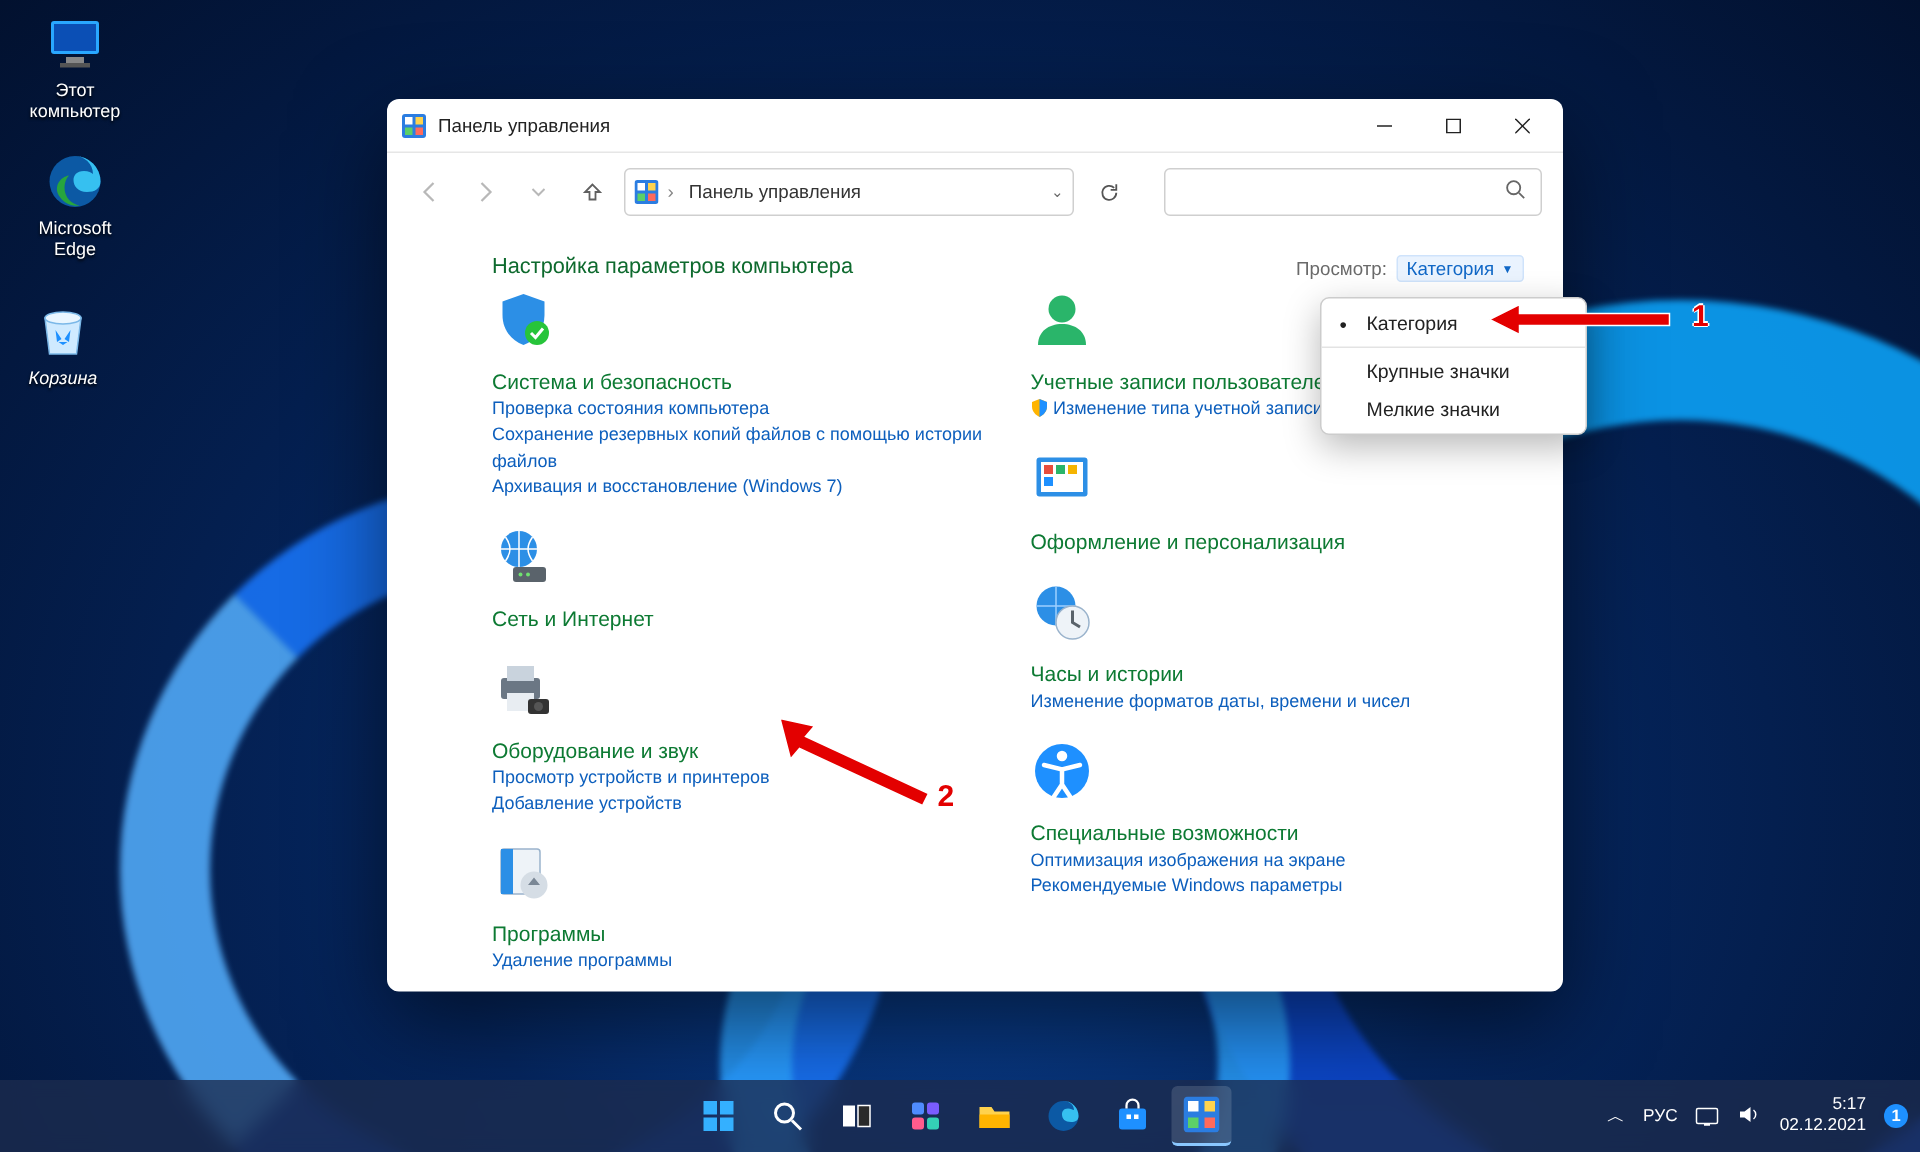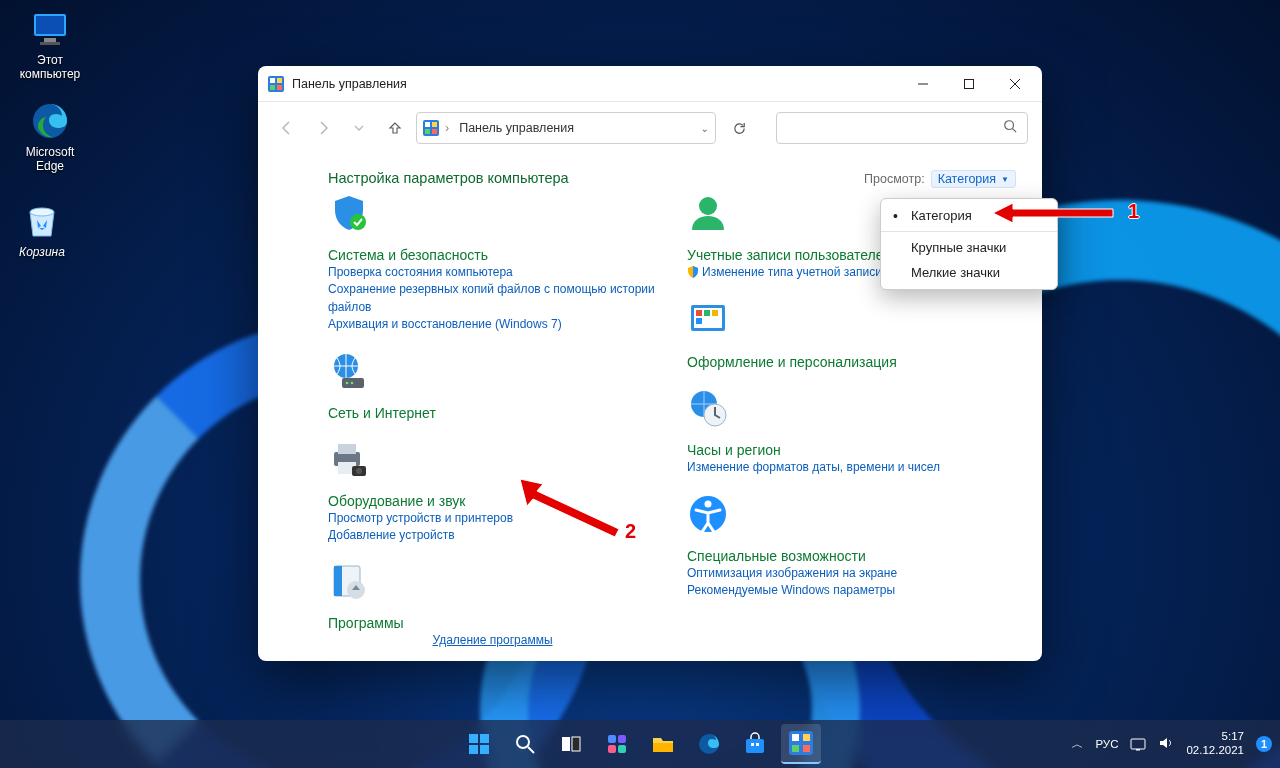--- a/index.html
+++ b/index.html
@@ -280,21 +280,21 @@
           <div class="caticon">
             <svg width="42" height="42" viewBox="0 0 42 42">
                 <rect x="6" y="6" width="26" height="30" rx="2" fill="#eef3f8" stroke="#9ab3cc"></rect>
                 <rect x="6" y="6" width="8" height="30" fill="#2c8fe6"></rect>
                 <circle cx="28" cy="30" r="9" fill="#d5dde5"></circle>
                 <path d="M24 30h8l-4-5zM24 30l4 5" fill="#7a8795"></path>
               </svg>
           </div>
           <div class="body">
             <a class="title">Программы</a>
-            <a class="sub" style="text-decoration:underline;text-align:center;">Удаление программы</a>
+            <a class="sub" style="">Удаление программы</a>
           </div>
         </div>
       </div>
 
       <div class="col">
 
         <div class="cat">
           <div class="caticon">
             <svg width="42" height="42" viewBox="0 0 42 42">
                 <circle cx="21" cy="14" r="9" fill="#2ab56a"></circle>
@@ -333,21 +333,21 @@
         <div class="cat">
           <div class="caticon">
             <svg width="42" height="42" viewBox="0 0 42 42">
                 <circle cx="17" cy="17" r="13" fill="#2c8fe6"></circle>
                 <path d="M4 17h26M17 4v26" stroke="#9dd0ff" stroke-width="1"></path>
                 <circle cx="28" cy="28" r="11" fill="#eef3f8" stroke="#9ab3cc"></circle>
                 <path d="M28 20v8l5 3" stroke="#5a636b" stroke-width="2" fill="none"></path>
               </svg>
           </div>
           <div class="body">
-            <a class="title">Часы и регион</a>
+            <a class="title">Часы и истории</a>
             <a class="sub">Изменение форматов даты, времени и чисел</a>
           </div>
         </div>
 
         <div class="cat">
           <div class="caticon">
             <svg width="42" height="42" viewBox="0 0 42 42">
                 <circle cx="21" cy="21" r="18" fill="#1e90ff"></circle>
                 <circle cx="21" cy="11" r="3.5" fill="#fff"></circle>
                 <path d="M9 17l12 3 12-3M21 20v10l-6 9M21 30l6 9" stroke="#fff" stroke-width="3" fill="none" stroke-linecap="round"></path>

